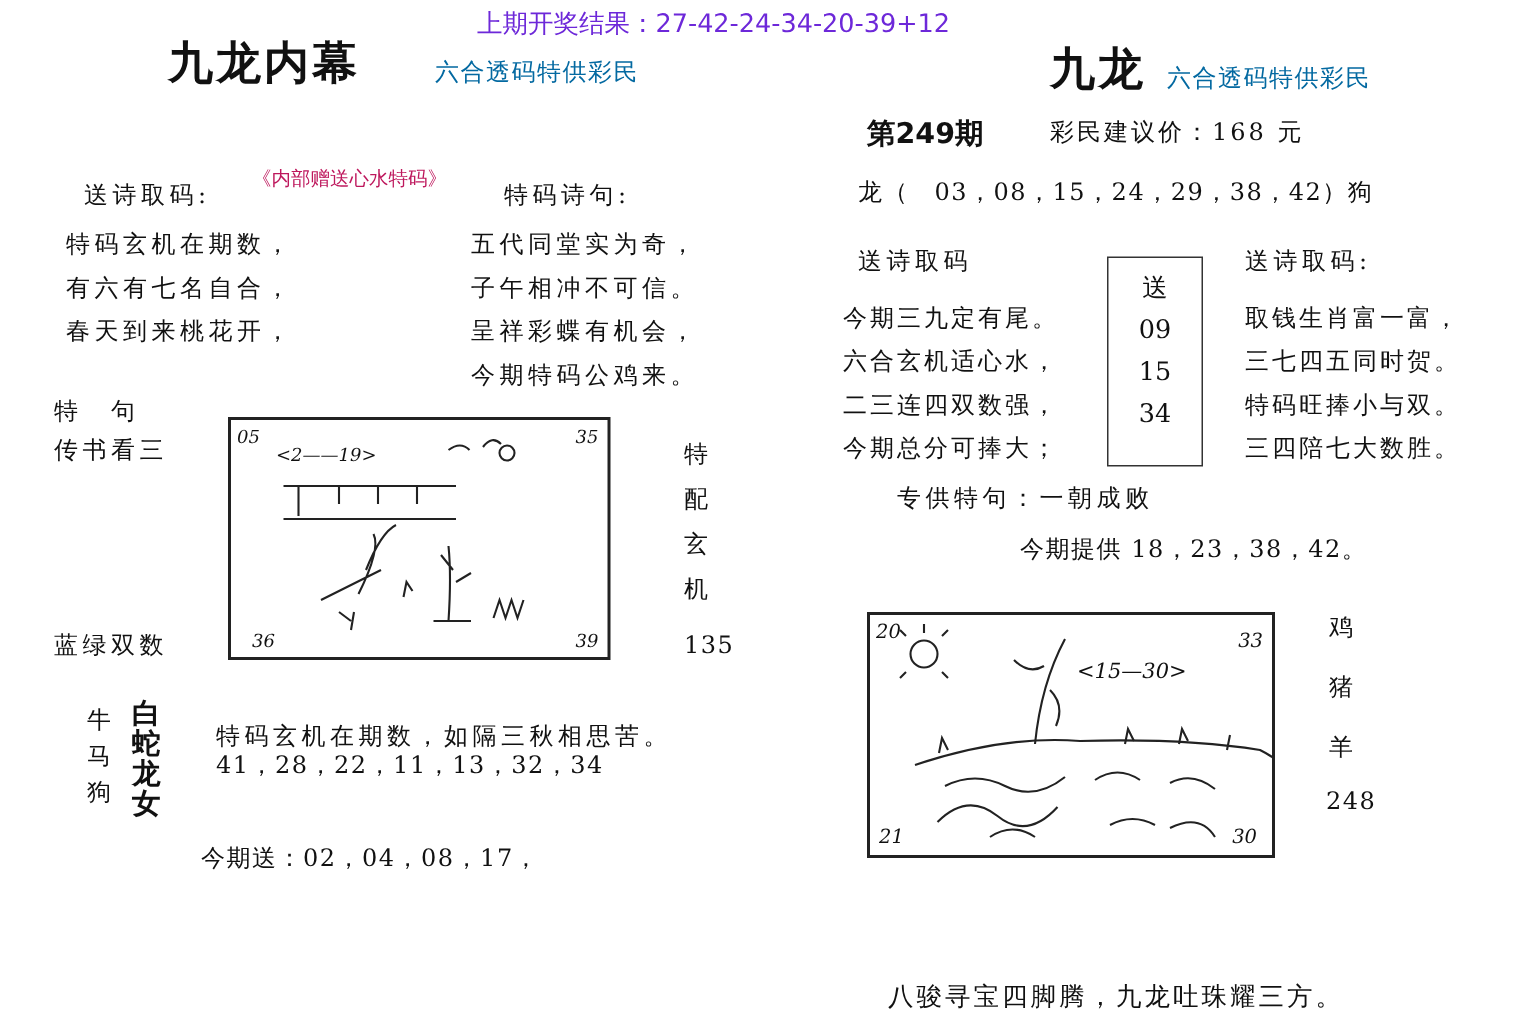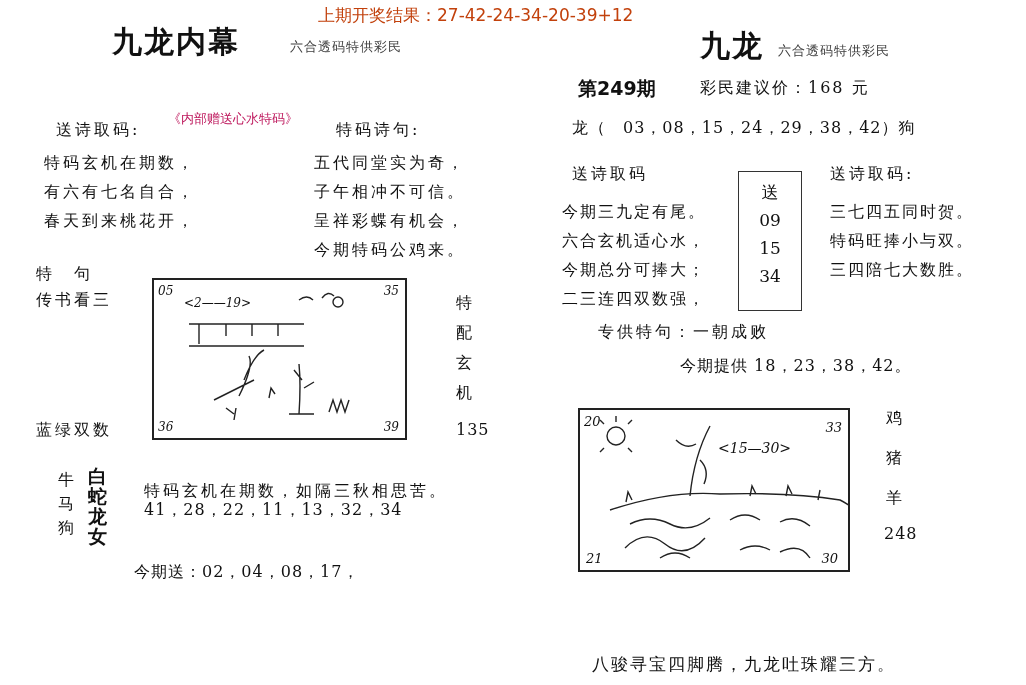--- a/index.html
+++ b/index.html
@@ -1,21 +1,21 @@
 <!DOCTYPE html>
 <html><head>
 <meta charset="utf-8">
 <style>
   html, body { margin: 0; padding: 0; background: #ffffff; }
   body { width: 1026px; height: 685px; position: relative; overflow: hidden;
          font-family: "DejaVu Serif", "Liberation Serif", serif; color: #111; }
   .abs { position: absolute; white-space: nowrap; }
-  .red { color: #c2410c; font-family: "DejaVu Sans", "Liberation Sans", sans-serif; font-size: 17px; }
+  .red { color: #6d28d9; font-family: "DejaVu Sans", "Liberation Sans", sans-serif; font-size: 17px; }
   .title { font-size: 30px; font-weight: bold; letter-spacing: 2px; }
-  .sub { font-size: 13px; color: #404040; letter-spacing: 1px; }
+  .sub { font-size: 16px; color: #0369a1; letter-spacing: 1px; }
   .t16 { font-size: 16px; letter-spacing: 3px; }
   .t17 { font-size: 17px; letter-spacing: 2px; }
   .bold { font-weight: bold; font-family: "DejaVu Sans", "Liberation Sans", sans-serif; }
   .vert { line-height: 30px; font-size: 16px; }
   .vert div { height: 30px; }
   .frame { position: absolute; border: 2px solid #222; background: #fff; }
   .box { position: absolute; border: 1.5px solid #333; text-align: center; font-size: 17px; }
   .box div { height: 28px; line-height: 28px; }
   svg { position: absolute; left: 0; top: 0; }
   .big { font-size: 19px; font-weight: bold; line-height: 20px; }
@@ -61,21 +61,21 @@
       <path d="M145 20 q8 -6 14 0 M168 18 q6 -8 12 -2"></path>
       <path d="M85 116 q15 -30 10 -40 M90 100 q10 -25 20 -30 M60 120 l40 -20"></path>
       <path d="M80 140 l2 -12 M72 128 l8 6"></path>
       <path d="M145 134 q2 -30 0 -50 M140 90 l8 10 M150 108 l10 -6 M135 134 l25 0"></path>
       <path d="M175 132 l4 -12 l4 12 l4 -12 l4 12 l4 -12"></path>
       <path d="M115 118 l2 -10 l4 6"></path>
     </g>
   </svg>
   <div class="abs" style="left:4px; top:4px; font-size:12px; font-style:italic;">05</div>
   <div class="abs" style="right:6px; top:4px; font-size:12px; font-style:italic;">35</div>
-  <div class="abs" style="left:4px; bottom:4px; font-size:12px; font-style:italic;">36</div>
+  <div class="abs" style="left:14px; bottom:4px; font-size:12px; font-style:italic;">36</div>
   <div class="abs" style="right:6px; bottom:4px; font-size:12px; font-style:italic;">39</div>
   <div class="abs" style="left:30px; top:16px; font-size:12px; font-style:italic;">&lt;2——19&gt;</div>
 </div>
 
 <div class="abs vert" style="left:456px; top:288px;">
   <div>特</div>
   <div>配</div>
   <div>玄</div>
   <div>机</div>
 </div>
@@ -99,31 +99,32 @@
 <div class="abs title" style="left:700px; top:26px;">九龙</div>
 <div class="abs sub" style="left:778px; top:42px;">六合透码特供彩民</div>
 <div class="abs bold" style="left:578px; top:76px; font-size:19px;">第249期</div>
 <div class="abs t16" style="left:700px; top:78px; letter-spacing:2px;">彩民建议价：168 元</div>
 <div class="abs t16" style="left:572px; top:118px; letter-spacing:1px;">龙（　03，08，15，24，29，38，42）狗</div>
 
 <div class="abs t16" style="left:572px; top:164px;">送诗取码</div>
 <div class="abs t16" style="left:562px; top:197px; line-height:29px; letter-spacing:2px;">
   <div>今期三九定有尾。</div>
   <div>六合玄机适心水，</div>
+  <div>二三连四双数强，</div>
   <div>今期总分可捧大；</div>
-  <div>二三连四双数强，</div>
 </div>
 <div class="box" style="left:738px; top:171px; width:62px; height:132px; padding-top:6px;">
   <div>送</div>
   <div>09</div>
   <div>15</div>
   <div>34</div>
 </div>
 <div class="abs t16" style="left:830px; top:164px;">送诗取码:</div>
 <div class="abs t16" style="left:830px; top:197px; line-height:29px; letter-spacing:2px;">
+  <div>取钱生肖富一富，</div>
   <div>三七四五同时贺。</div>
   <div>特码旺捧小与双。</div>
   <div>三四陪七大数胜。</div>
 </div>
 <div class="abs t16" style="left:562px; top:322px;margin-left:36px;">专供特句：一朝成败</div>
 <div class="abs t16" style="left:680px; top:356px; letter-spacing:1px;">今期提供 18，23，38，42。</div>
 
 <div class="frame" style="left:578px; top:408px; width:268px; height:160px;">
   <svg width="268" height="160">
     <g stroke="#222" stroke-width="1.4" fill="none">

